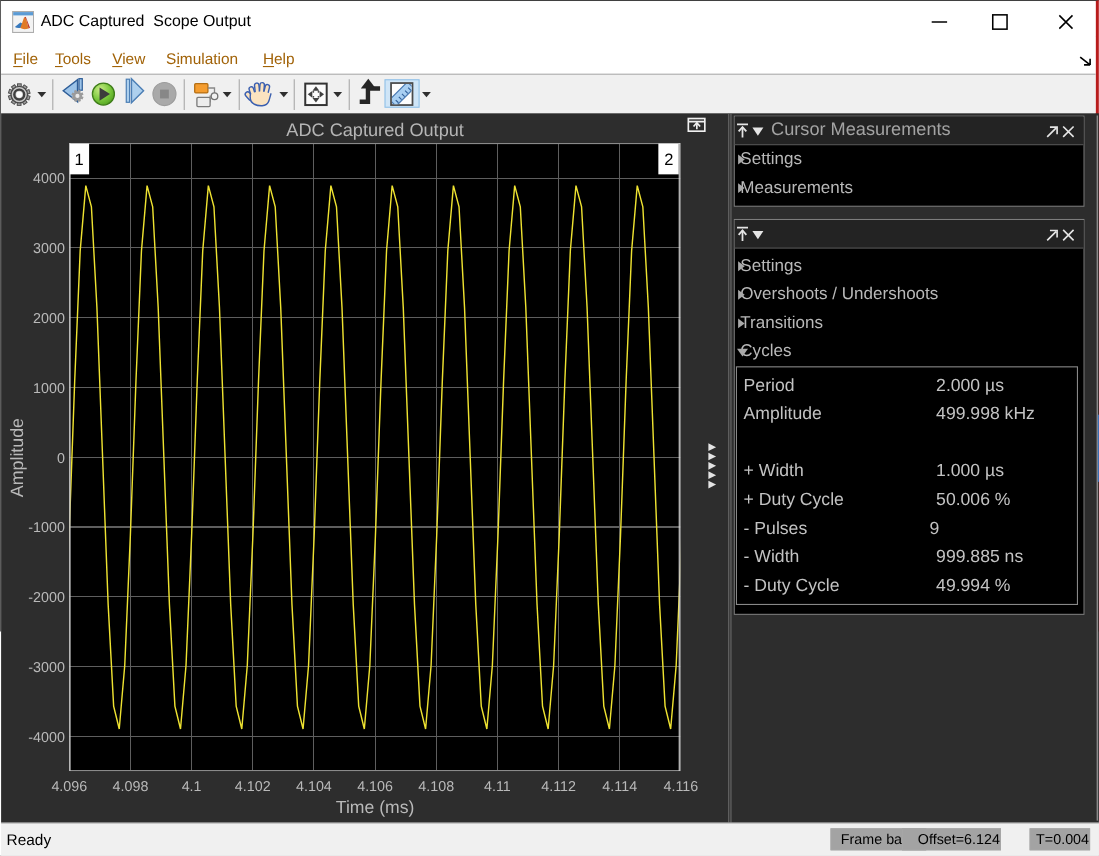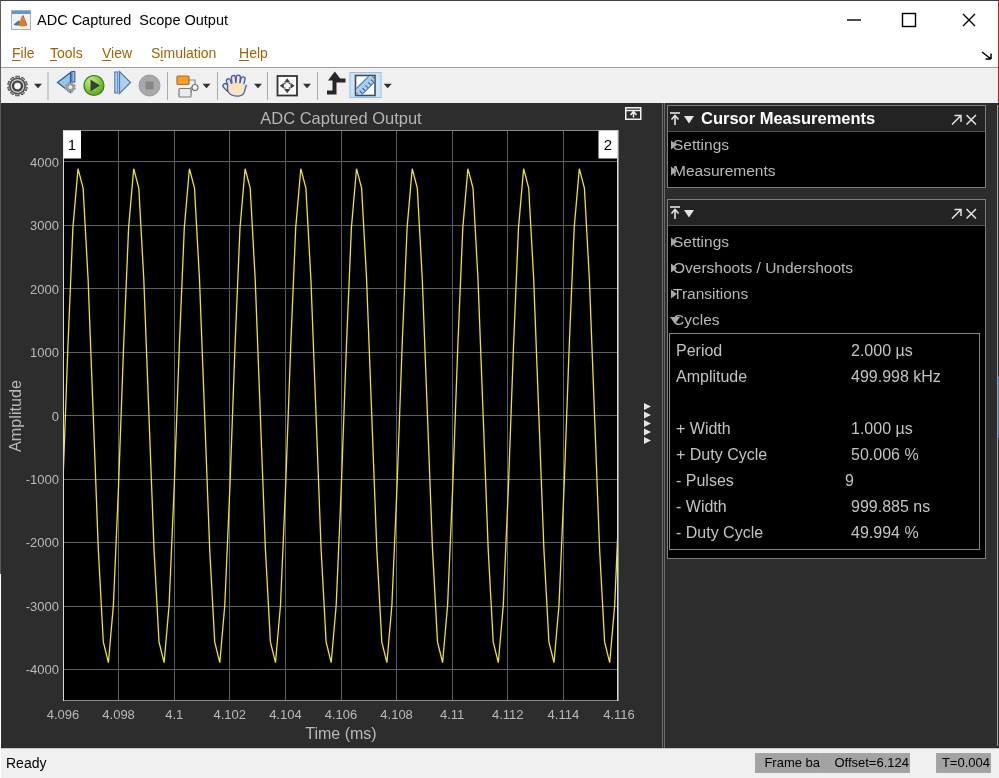--- a/index.html
+++ b/index.html
@@ -1,27 +1,27 @@
 <!DOCTYPE html>
 <html><head><meta charset="utf-8"><style>
 * {margin:0;padding:0;box-sizing:border-box}
 body {font-family:"Liberation Sans",sans-serif; width:999px;height:778px;overflow:hidden;background:#fff}
-#app {position:relative;width:999px;height:574px;border-left:1px solid #5c5c5c;border-right:1px solid #b91c1c;border-top:1px solid #404040}
+#app {position:relative;width:999px;height:574px;border-left:1px solid #5c5c5c;border-right:3px solid #b91c1c;border-top:1px solid #404040}
 .abs {position:absolute}
 #titlebar {left:0;top:0;width:100%;height:32px;background:#fff}
 #title {left:36px;top:11px;font-size:14.5px;color:#000}
 #menubar {left:0;top:32px;width:100%;height:35px;background:#fff;border-bottom:1px solid #9d9d9d}
 .mi {position:absolute;top:12px;font-size:14px;color:#a16207}
 .mi u {text-decoration:underline;text-underline-offset:2px}
 #toolbar {left:0;top:67px;width:100%;height:35px;background:#f0f0f0}
 #main {left:0;top:102px;width:999px;height:645px;background:#2d2d2d}
 #statusbar {left:0;top:747px;width:999px;height:31px;background:#f0f0f0;border-top:1px solid #c4c4c4;font-size:14px}
 .sbox {position:absolute;top:4px;height:20px;border:1px solid #a6a6a6;background:#a3a3a3;font-size:13px;line-height:18px;text-align:right}
 .panel {position:absolute;background:#000;border:1px solid #7d7d7d}
-.ptitle {height:26px;background:#232323;border-bottom:1px solid #505050;color:#ffffff;font-size:16.5px;font-weight:bold;position:relative}
+.ptitle {height:26px;background:#232323;border-bottom:1px solid #505050;color:#a3a3a3;font-size:16.5px;font-weight:normal;position:relative}
 .prow {position:relative;height:26px;color:#b9b9b9;font-size:15.5px;line-height:26px;padding-left:5px}
 .prow .arr {position:absolute;left:2px;top:8px}
 .pticons {position:absolute;top:5px;left:2px}
 .ptr {position:absolute;top:5px;right:5px}
 #ctable {position:absolute;left:1px;top:133px;width:311px;height:217px;border:1px solid #888;color:#c3c3c3;font-size:16px}
 .trow {position:absolute;left:0;width:100%;height:26px;line-height:26px}
 .tlab {position:absolute;left:6px}
 .tval {position:absolute;left:181px}
 </style></head>
 <body>

